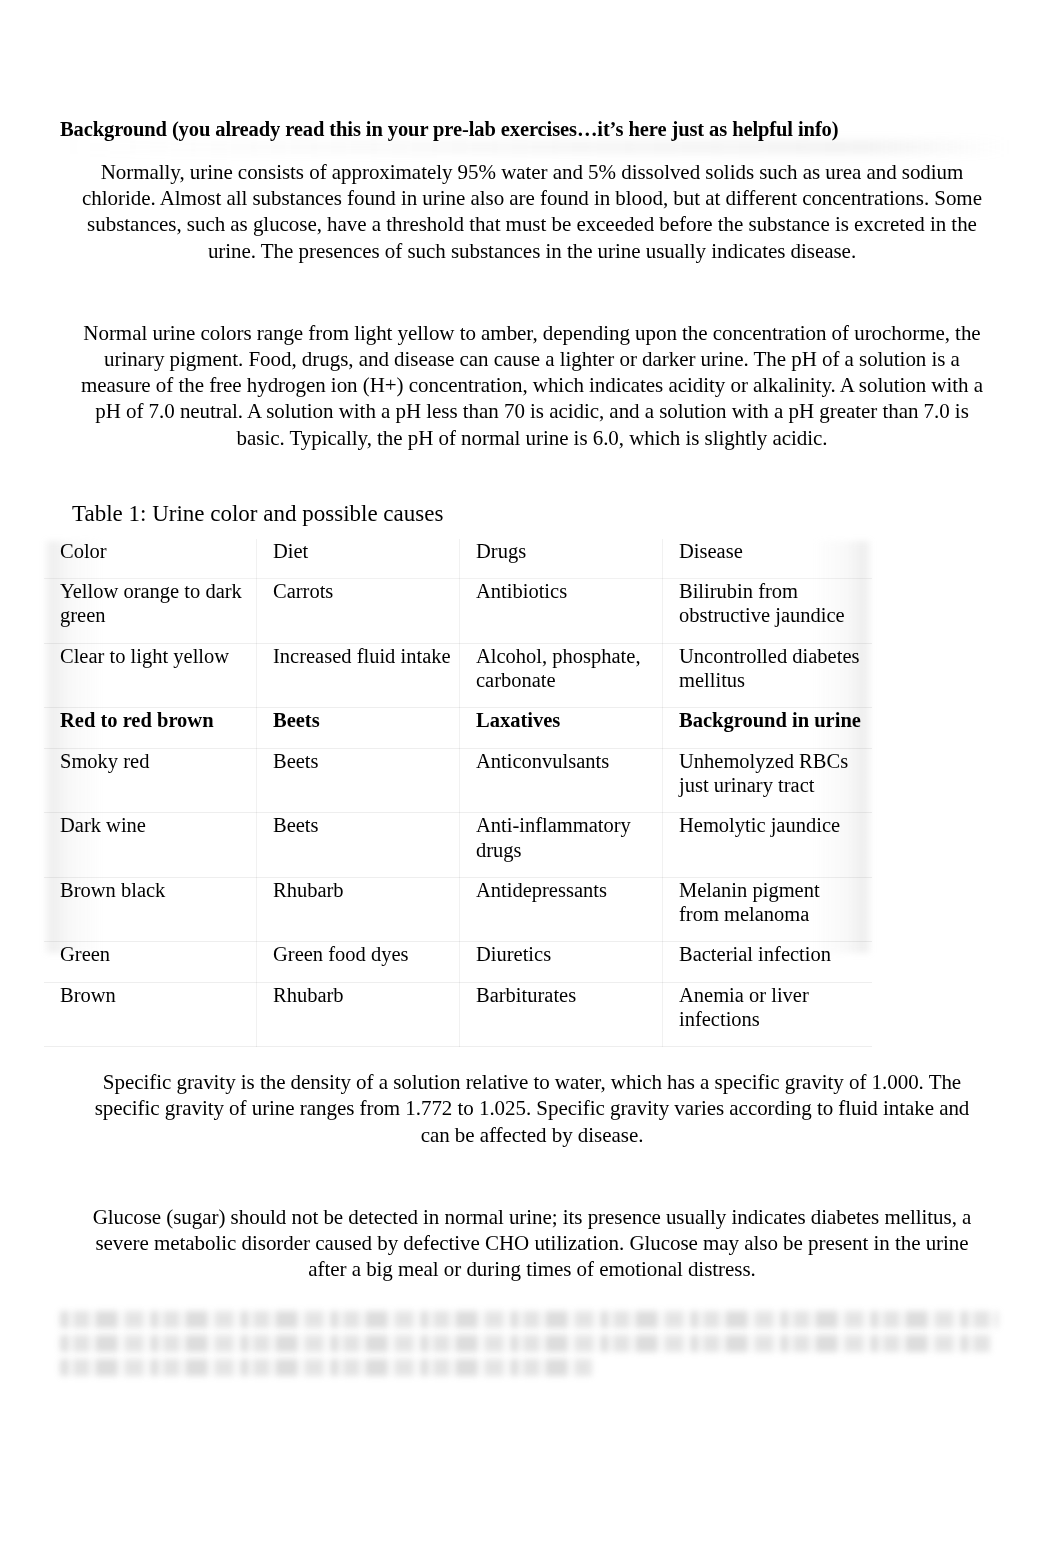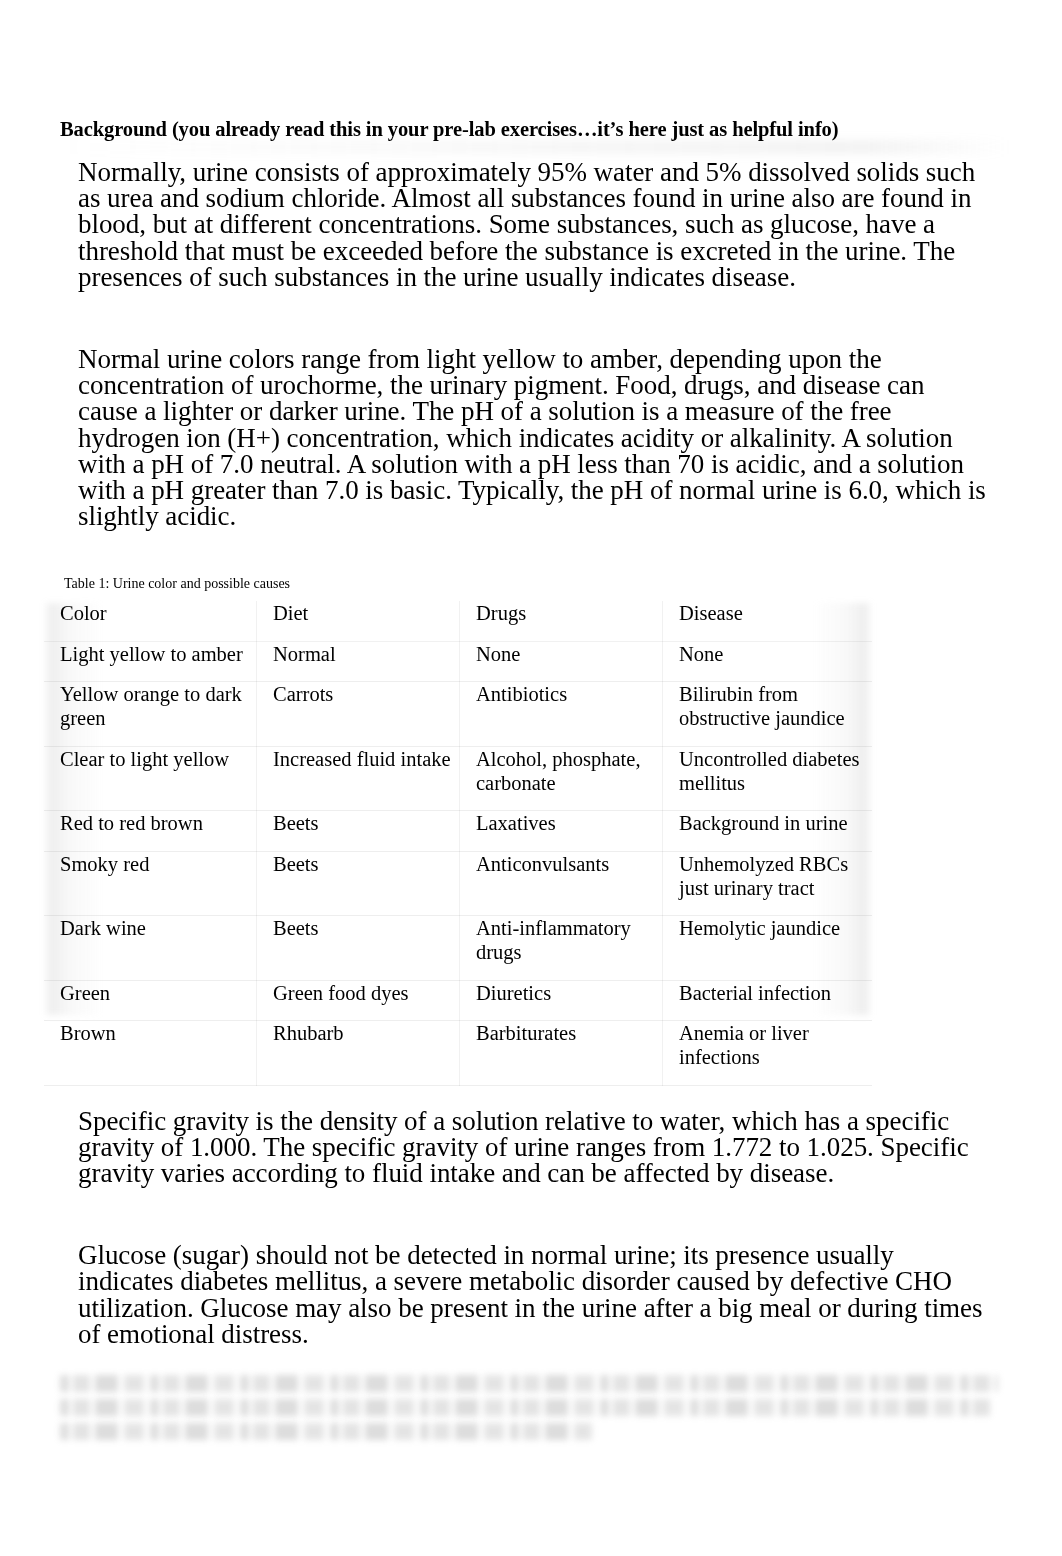--- a/index.html
+++ b/index.html
@@ -35,35 +35,35 @@
   .doc-heading {
     font-size: 20.5px;
     font-weight: bold;
     line-height: 23px;
     letter-spacing: -0.1px;
     margin: 0 0 1px 0;
     white-space: nowrap;
   }
 
   .para {
-    font-size: 27px;
+    font-size: 21px;
     line-height: 26.2px;
     margin: 18px;
-    text-align: left;
+    text-align: center;
     letter-spacing: -0.05px;
   }
 
   .spacer-para {
     height: 20px;
   }
 
   .table-caption {
-    font-size: 14px;
+    font-size: 23px;
     line-height: 26px;
-    margin: 4px;
+    margin: 12px;
   }
 
   
   .table-wrap {
     position: relative;
     margin-top: 0px;
     margin-left: -16px;
     width: 828px;
   }
   
@@ -117,21 +117,21 @@
     box-shadow: inset 0 -1px 0 rgba(120,120,120,0.13);
   }
   .utable tr.hdr td {
     box-shadow:
       inset 0 -1px 0 rgba(120,120,120,0.10),
       inset -1px 0 0 rgba(120,120,120,0.10);
   }
   .utable tr.hdr td:last-child {
     box-shadow: inset 0 -1px 0 rgba(120,120,120,0.10);
   }
-  .cell-pad-1 { padding-bottom: 1px; }
+  .cell-pad-1 { padding-bottom: 1px; font-weight: bold; }
 
   .after-table {
     margin-top: 22px;
   }
 
   
   .blurred-block {
     margin-top: 28px;
     width: 940px;
   }
@@ -211,26 +211,20 @@
             <col class="c4">
         </colgroup>
         <tbody>
           <tr class="hdr">
             <td>Color</td>
             <td>Diet</td>
             <td>Drugs</td>
             <td>Disease</td>
           </tr>
 
-          <tr class="row">
-            <td>Light yellow to amber</td>
-            <td>Normal</td>
-            <td>None</td>
-            <td>None</td>
-          </tr>
 
           <tr class="row">
             <td>Yellow orange to dark green</td>
             <td>Carrots</td>
             <td>Antibiotics</td>
             <td>Bilirubin from obstructive jaundice</td>
           </tr>
 
           <tr class="row">
             <td>Clear to light yellow</td>
@@ -253,20 +247,26 @@
             <td>Unhemolyzed RBCs just urinary tract</td>
           </tr>
 
           <tr class="row">
             <td>Dark wine</td>
             <td>Beets</td>
             <td>Anti-inflammatory drugs</td>
             <td>Hemolytic jaundice</td>
           </tr>
 
+          <tr class="row">
+            <td>Brown black</td>
+            <td>Rhubarb</td>
+            <td>Antidepressants</td>
+            <td>Melanin pigment from melanoma</td>
+          </tr>
 
           <tr class="row">
             <td>Green</td>
             <td>Green food dyes</td>
             <td>Diuretics</td>
             <td>Bacterial infection</td>
           </tr>
 
           <tr class="row">
             <td>Brown</td>

